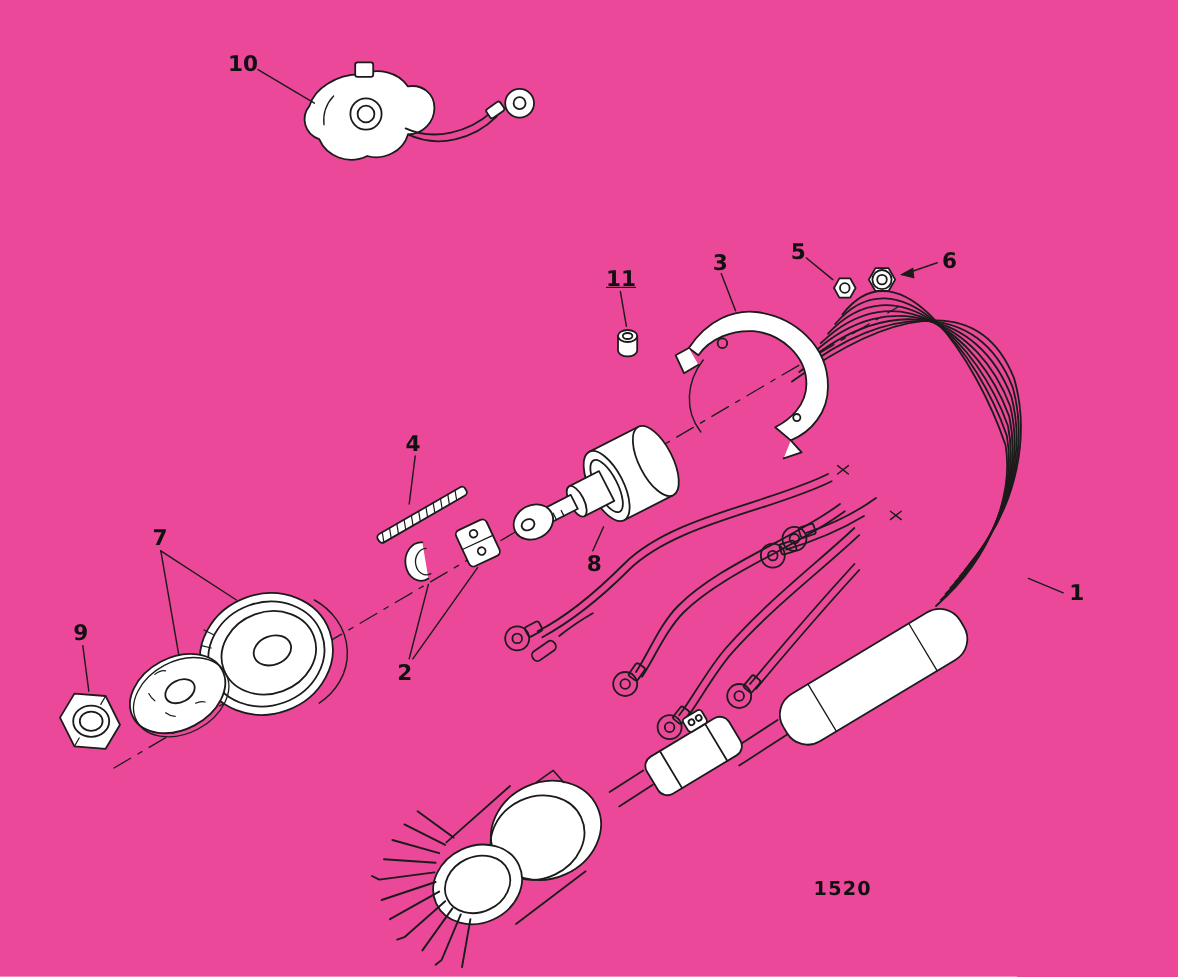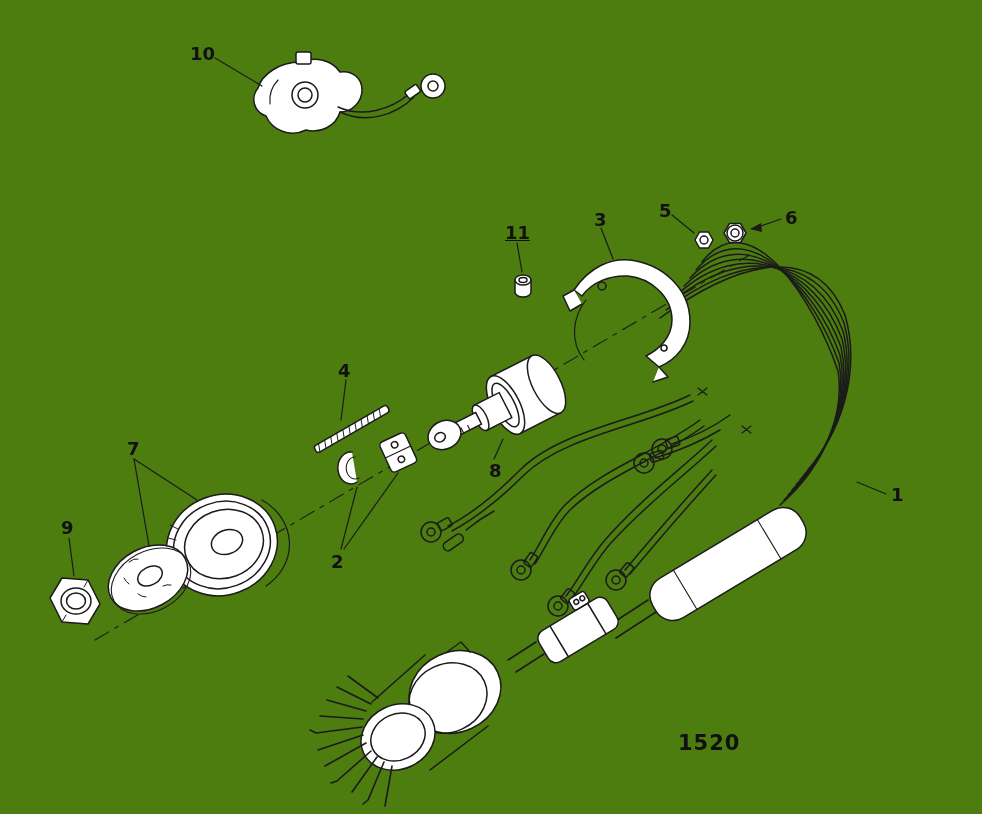--- a/index.html
+++ b/index.html
@@ -5,39 +5,39 @@
   html, body {
     margin: 0;
     padding: 0;
     background: #ffffff;
     font-family: "DejaVu Sans", sans-serif;
   }
   .stage {
     position: relative;
     width: 982px;
     height: 814px;
-    background: #4d7c0f;
+    background: #ec4899;
     overflow: hidden;
   }
   .stage svg {
     position: absolute;
     left: 0;
     top: 0;
   }
   .part-label {
     position: absolute;
     font-size: 18px;
     font-weight: 700;
     color: #111;
     line-height: 1;
     user-select: none;
   }
   .figure-number {
     position: absolute;
-    font-size: 21px;
+    font-size: 16px;
     font-weight: 700;
     color: #111;
     letter-spacing: 1px;
   }
 </style>
 </head>
 <body>
 
 <div class="stage">
 

